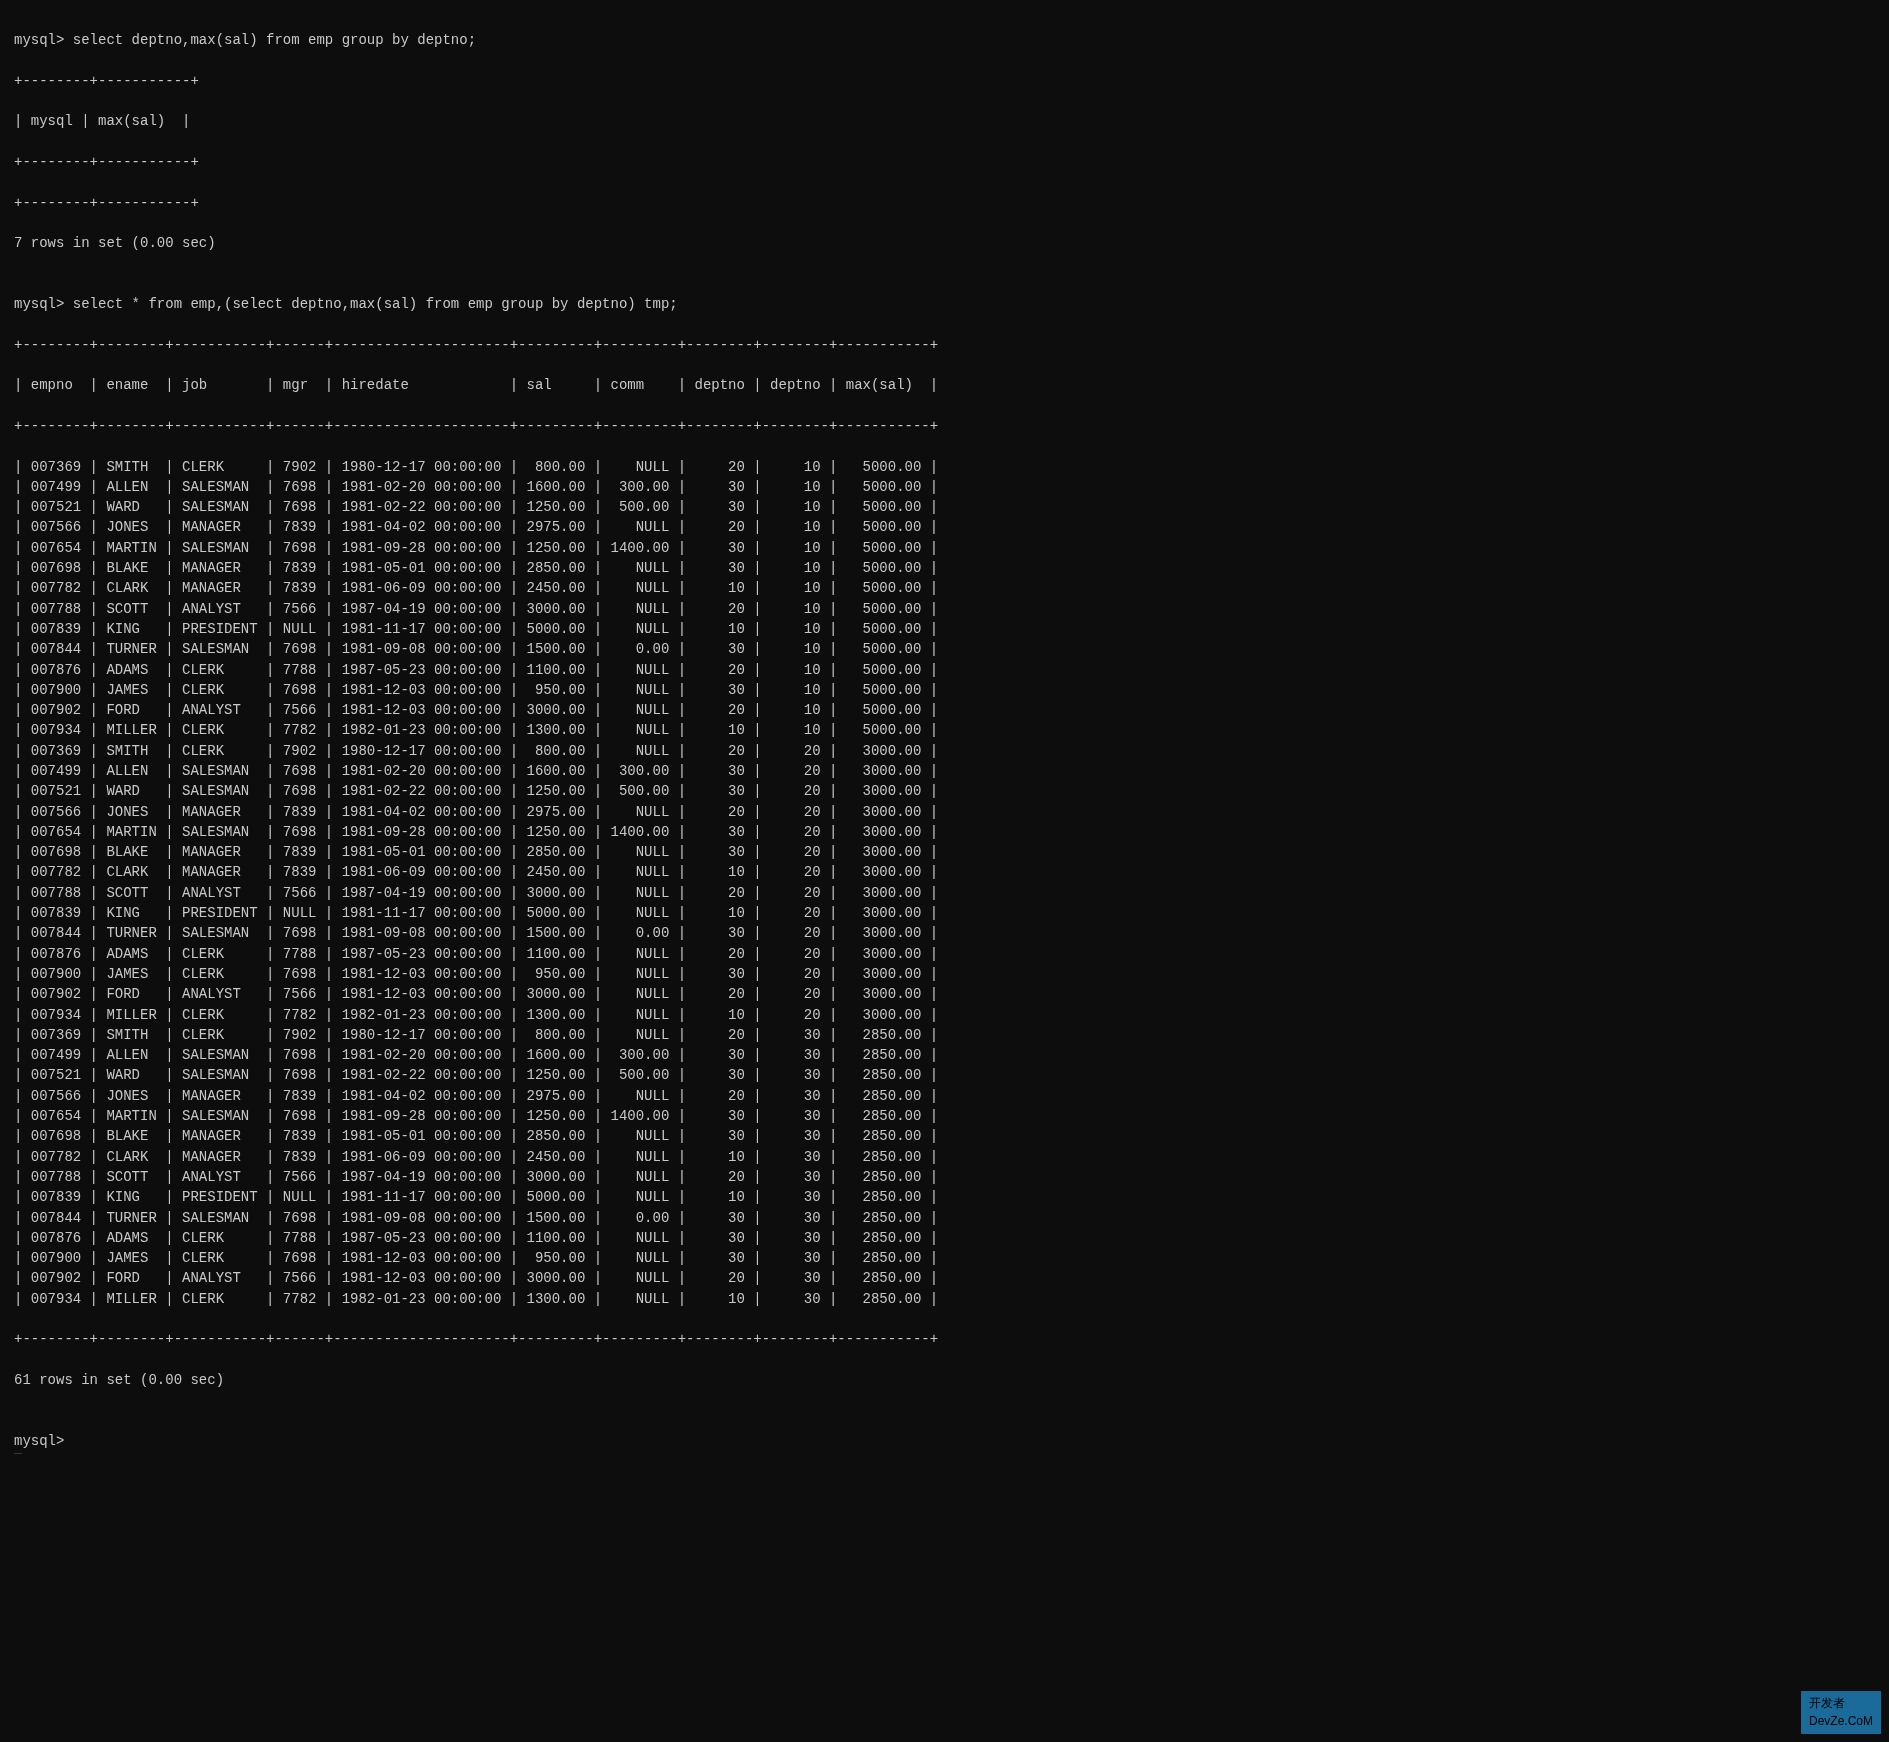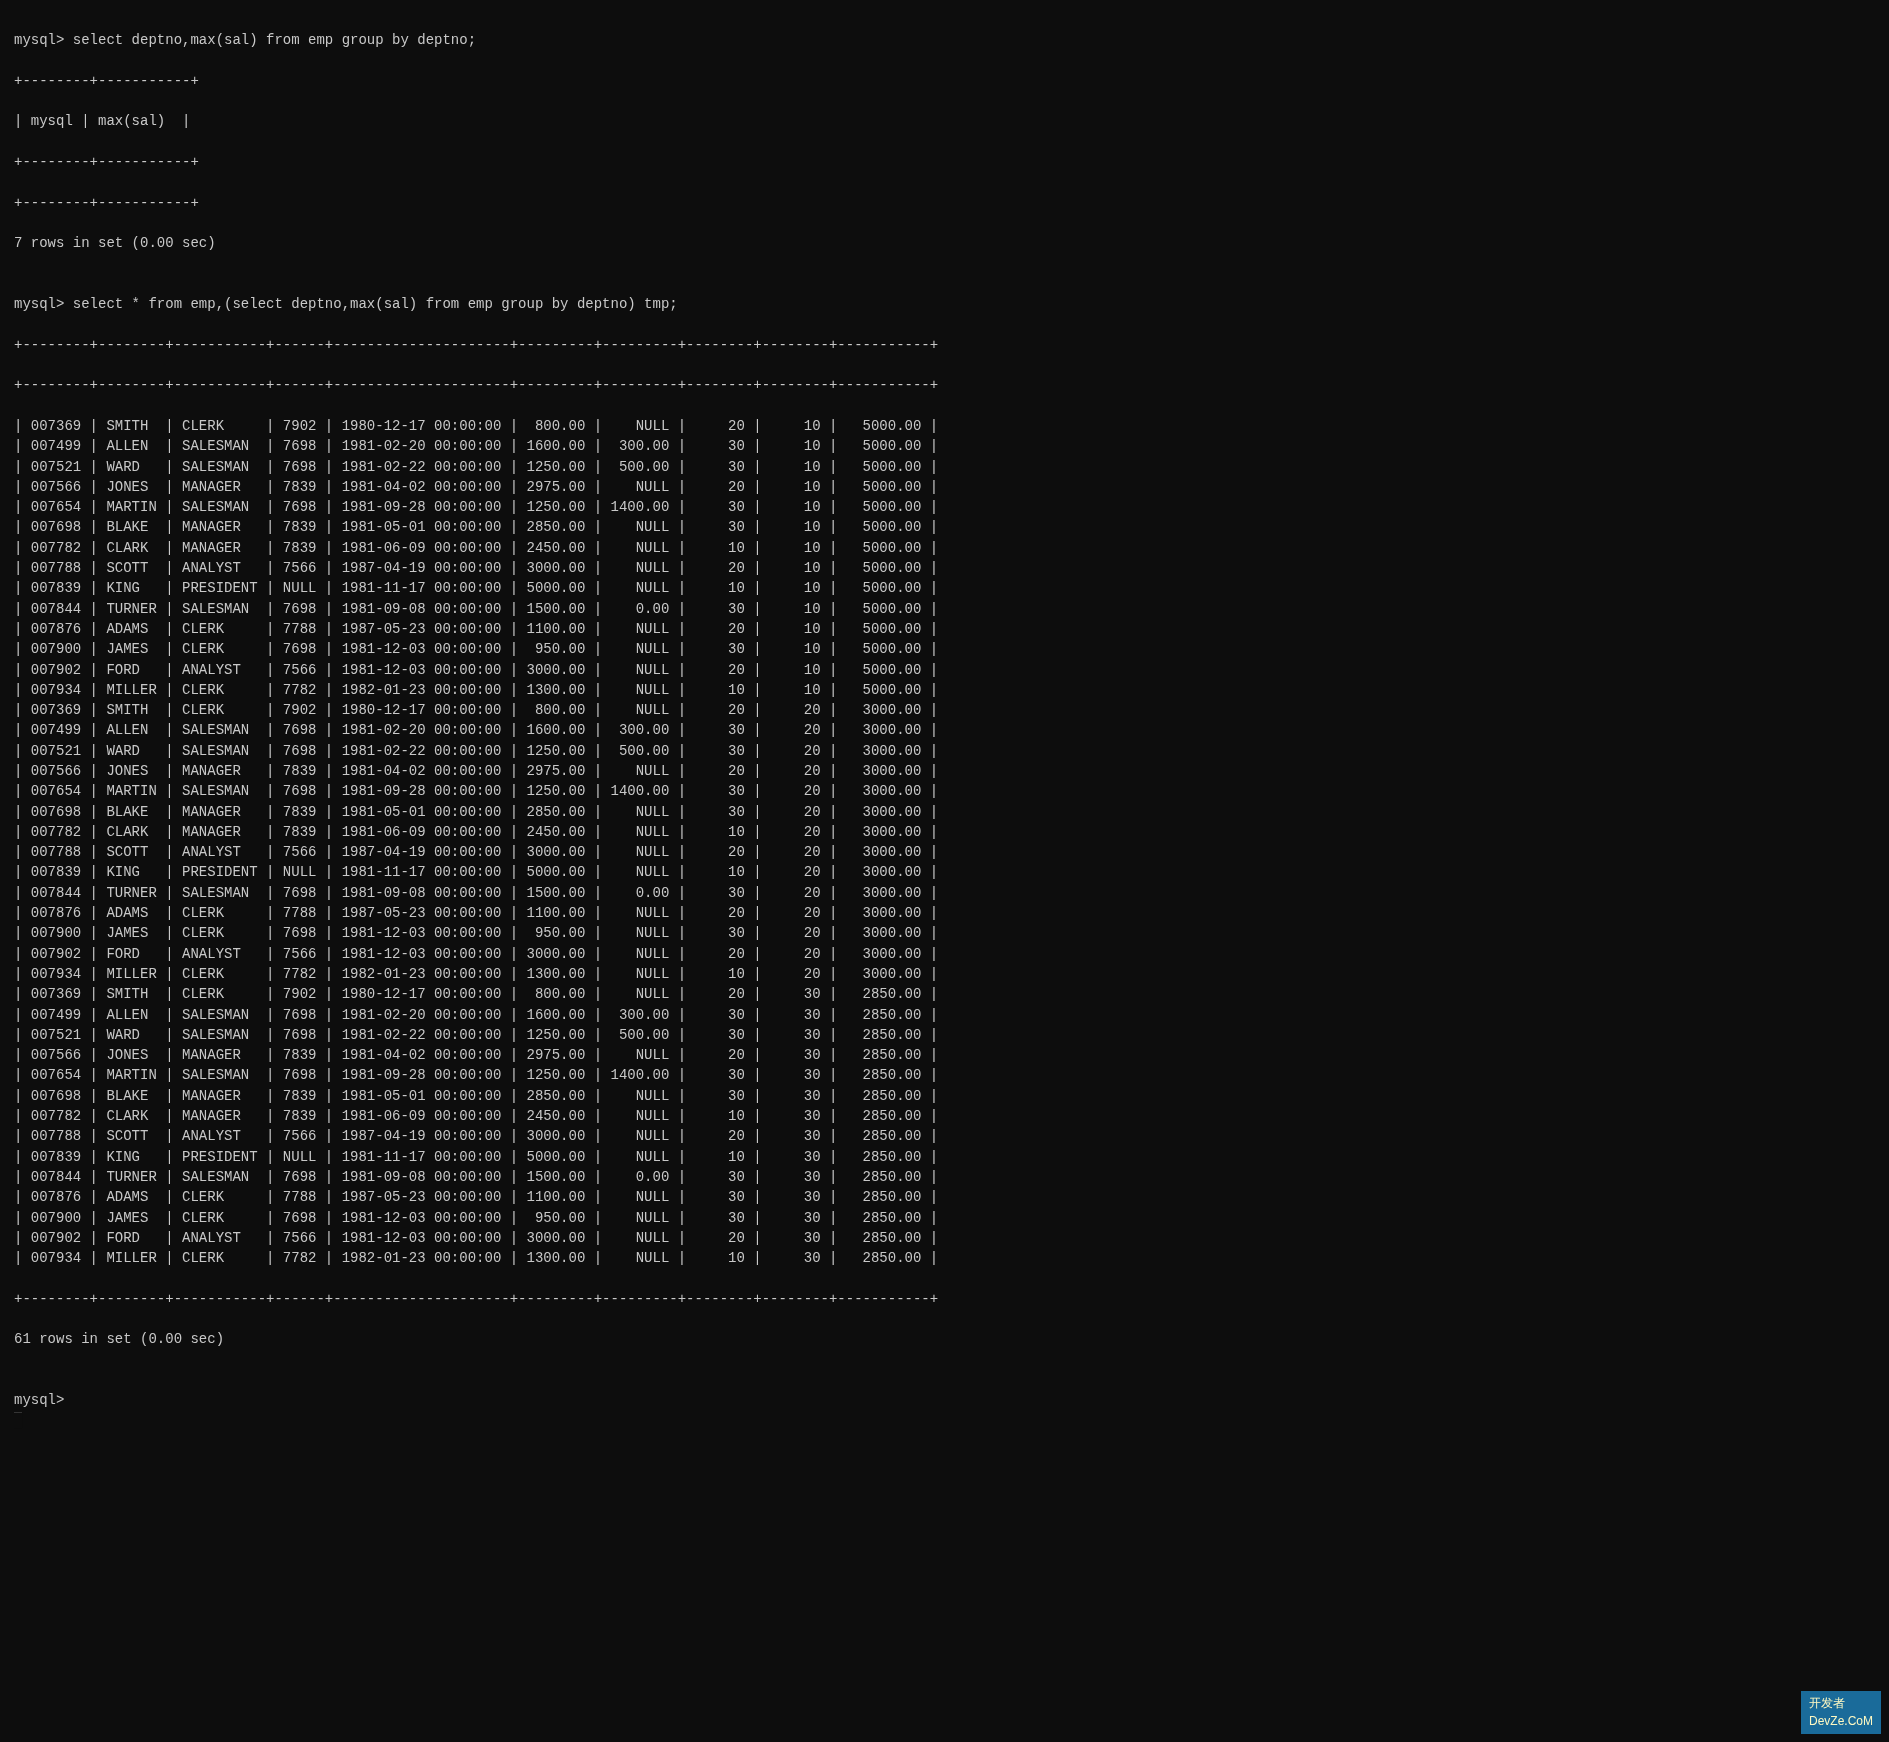--- a/index.html
+++ b/index.html
@@ -14,21 +14,21 @@
       width: 1889px;
     }
     .terminal {
       white-space: pre;
     }
     .watermark {
       position: fixed;
       bottom: 8px;
       right: 8px;
       background: #1a6b9a;
-      color: #fef9c3;
+      color: #000000;
       font-size: 12px;
       padding: 4px 8px;
       font-family: Arial, sans-serif;
     }
   </style>
 </head>
 <body>
 
 <div class="terminal">
 <span>mysql&gt; select deptno,max(sal) from emp group by deptno;
@@ -40,20 +40,22 @@
 <span>+--------+-----------+
 </span>
 <span>+--------+-----------+
 </span>
 <span>7 rows in set (0.00 sec)
 </span>
 
 <span>mysql&gt; select * from emp,(select deptno,max(sal) from emp group by deptno) tmp;
 </span>
 <span>+--------+--------+-----------+------+---------------------+---------+---------+--------+--------+-----------+
+</span>
+<span>| empno  | ename  | job       | mgr  | hiredate            | sal     | comm    | deptno | deptno | max(sal)  |
 </span>
 <span>+--------+--------+-----------+------+---------------------+---------+---------+--------+--------+-----------+
 </span>
 <div id="q2rows"><span>| 007369 | SMITH  | CLERK     | 7902 | 1980-12-17 00:00:00 |  800.00 |    NULL |     20 |     10 |   5000.00 |
 </span><span>| 007499 | ALLEN  | SALESMAN  | 7698 | 1981-02-20 00:00:00 | 1600.00 |  300.00 |     30 |     10 |   5000.00 |
 </span><span>| 007521 | WARD   | SALESMAN  | 7698 | 1981-02-22 00:00:00 | 1250.00 |  500.00 |     30 |     10 |   5000.00 |
 </span><span>| 007566 | JONES  | MANAGER   | 7839 | 1981-04-02 00:00:00 | 2975.00 |    NULL |     20 |     10 |   5000.00 |
 </span><span>| 007654 | MARTIN | SALESMAN  | 7698 | 1981-09-28 00:00:00 | 1250.00 | 1400.00 |     30 |     10 |   5000.00 |
 </span><span>| 007698 | BLAKE  | MANAGER   | 7839 | 1981-05-01 00:00:00 | 2850.00 |    NULL |     30 |     10 |   5000.00 |
 </span><span>| 007782 | CLARK  | MANAGER   | 7839 | 1981-06-09 00:00:00 | 2450.00 |    NULL |     10 |     10 |   5000.00 |

